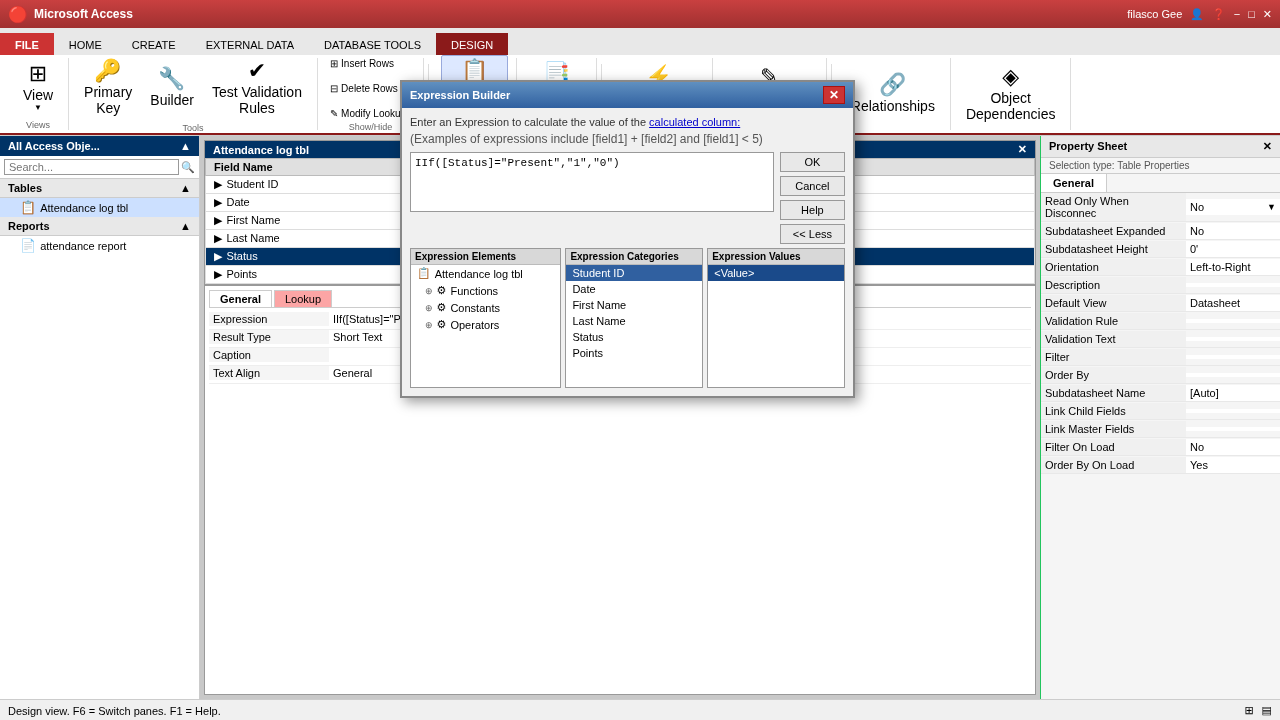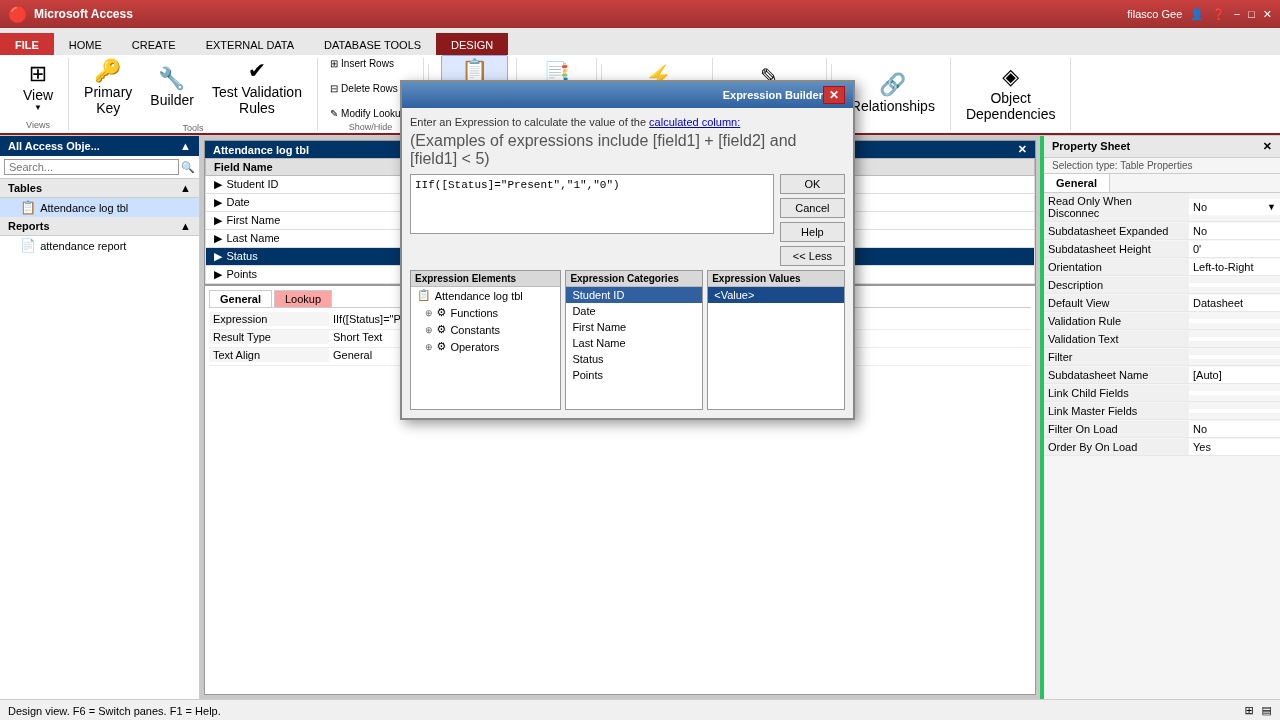--- a/index.html
+++ b/index.html
@@ -146,21 +146,21 @@
       flex-direction: column;
       background: #c8c8c8;
       overflow: hidden;
       position: relative;
     }
 
     
     .right-panel {
       width: 240px;
       background: #f5f5f5;
-      border-left: 4px solid #22c55e;
+      border-left: 1px solid #22c55e;
       display: flex;
       flex-direction: column;
     }
     .right-panel-header {
       background: #e8e8e8;
       padding: 4px 8px;
       font-size: 13px;
       font-weight: bold;
       border-bottom: 1px solid #ccc;
       display: flex;
@@ -311,40 +311,40 @@
       box-shadow: 4px 4px 12px rgba(0,0,0,0.4);
       z-index: 200;
     }
     .expr-dialog-title {
       background: linear-gradient(to bottom, #6090c0, #3060a0);
       color: white;
       padding: 4px 8px;
       font-size: 12px;
       font-weight: bold;
       display: flex;
-      justify-content: flex-end;
+      justify-content: space-between;
       align-items: center;
     }
     .expr-dialog-close {
       background: #cc3333;
       color: white;
       border: 1px solid #aa1111;
       padding: 1px 5px;
       cursor: pointer;
       font-size: 12px;
       font-weight: bold;
     }
     .expr-body { padding: 8px; }
     .expr-instruction {
       font-size: 11px;
       color: #333;
       margin-bottom: 4px;
     }
     .expr-link { color: #0000cc; text-decoration: underline; cursor: pointer; }
-    .expr-hint { font-size: 16px; color: #555; margin-bottom: 6px; }
+    .expr-hint { font-size: 12px; color: #555; margin-bottom: 6px; }
     .expr-input-area {
       background: white;
       border: 1px solid #999;
       height: 60px;
       padding: 4px;
       font-size: 11px;
       font-family: 'Courier New', monospace;
       resize: none;
       width: 100%;
       margin-bottom: 6px;
@@ -605,20 +605,24 @@
         <div id="bottom-rows">
             <div class="bottom-row">
               <span class="bottom-label">Expression</span>
               <span class="bottom-value">IIf([Status]="Pre</span>
             </div>
             <div class="bottom-row">
               <span class="bottom-label">Result Type</span>
               <span class="bottom-value">Short Text</span>
             </div>
             <div class="bottom-row">
+              <span class="bottom-label">Caption</span>
+              <span class="bottom-value"></span>
+            </div>
+            <div class="bottom-row">
               <span class="bottom-label">Text Align</span>
               <span class="bottom-value">General</span>
             </div>
           </div>
       </div>
     </div>
   </div>
 
   <div class="right-panel">
     <div class="right-panel-header">
@@ -660,20 +664,24 @@
         <div class="property-row">
           <span class="property-label">Validation Rule</span>
           <span class="property-value"></span>
         </div>
         <div class="property-row">
           <span class="property-label">Validation Text</span>
           <span class="property-value"></span>
         </div>
         <div class="property-row">
           <span class="property-label">Filter</span>
+          <span class="property-value"></span>
+        </div>
+        <div class="property-row">
+          <span class="property-label">Order By</span>
           <span class="property-value"></span>
         </div>
         <div class="property-row">
           <span class="property-label">Subdatasheet Name</span>
           <span class="property-value">[Auto]</span>
         </div>
         <div class="property-row">
           <span class="property-label">Link Child Fields</span>
           <span class="property-value"></span>
         </div>

